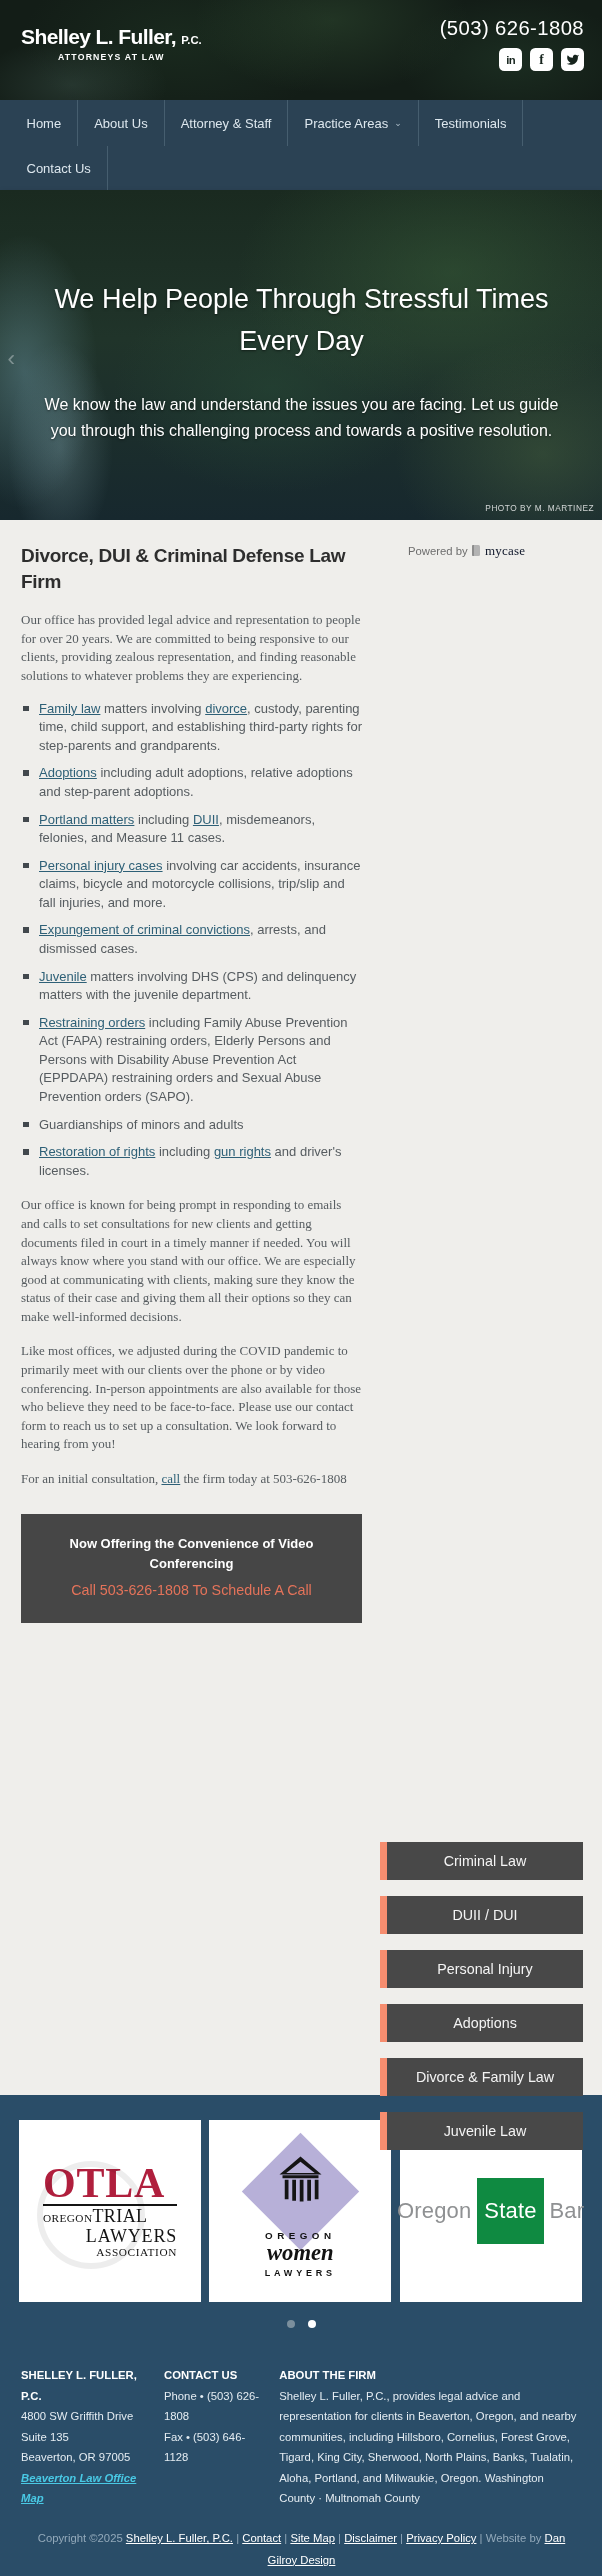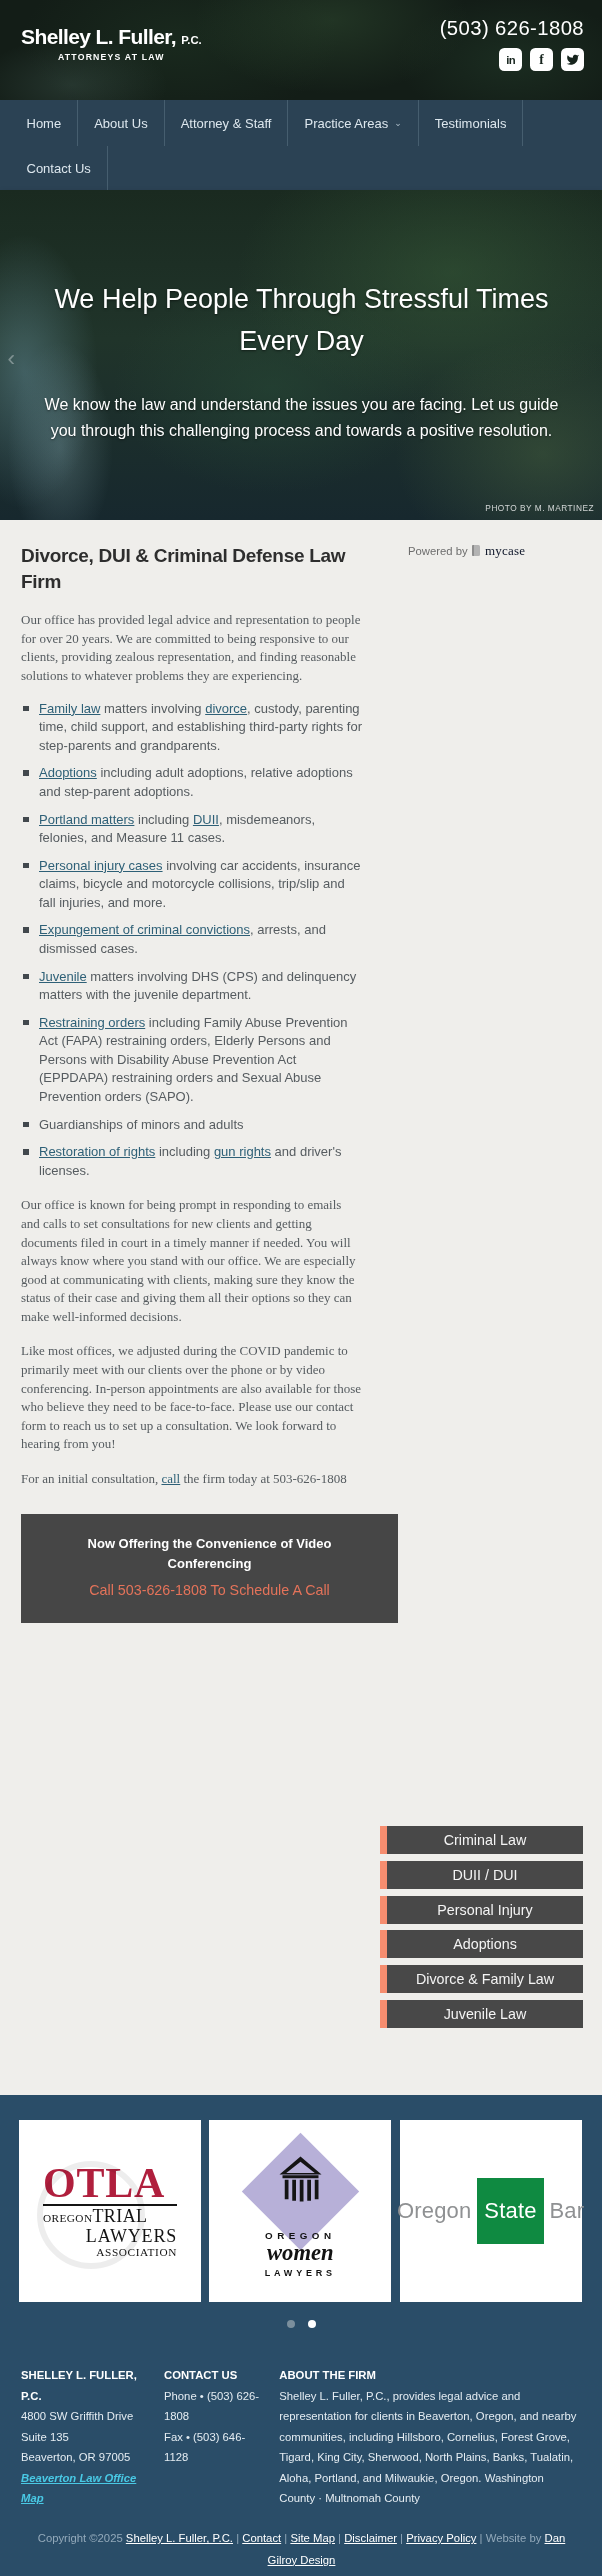--- a/index.html
+++ b/index.html
@@ -96,32 +96,32 @@
   .lnk { color:#2e6077; text-decoration:underline; }
 
   .practice-list { list-style:none; margin:14.3px 0 0; padding:0; }
   .practice-item { position:relative; padding-left:18px; margin-bottom:9px; }
   .practice-item::before {
     content:""; position:absolute; left:2.3px; top:6px;
     width:5.3px; height:5.3px; background:#42484d;
   }
 
   .callout {
-    margin-top:26px; width:377px; background:#464646; text-align:center;
+    margin-top:26px; width:341px; background:#464646; text-align:center;
     padding:19.6px 12px 22.6px;
   }
   .callout-title { color:#fff; font-size:13px; font-weight:700; line-height:1.5; max-width:294px; margin:0 auto; }
   .callout-sub { color:#e4735a; font-size:14.3px; margin-top:6.8px; }
 
   .sidebar { position:absolute; left:380px; top:1306px; width:203px; }
   .side-btn {
     display:flex; align-items:center; justify-content:center;
-    height:28px; margin-bottom:6.8px; background:#484848;
+    height:38px; margin-bottom:6.8px; background:#484848;
     border-left:7.5px solid #f68d6f; color:#f4f4f4;
-    font-size:14.3px; text-decoration:none;
+    font-size:14.3px; text-decoration:none;margin-top:16px;
   }
 
   
   .band { background:#2a4d68; height:481px; padding-top:25px; }
   .cards { display:flex; margin-left:19px; gap:8.3px; }
   .card { width:182px; height:182px; background:#fff; display:flex; align-items:center; justify-content:center; cursor:pointer; }
 
   .otla { font-family:"Liberation Serif",serif; color:#141414; width:134px; position:relative; }
   .otla::before {
     content:""; position:absolute; left:-6px; top:-3px; width:96px; height:96px;

